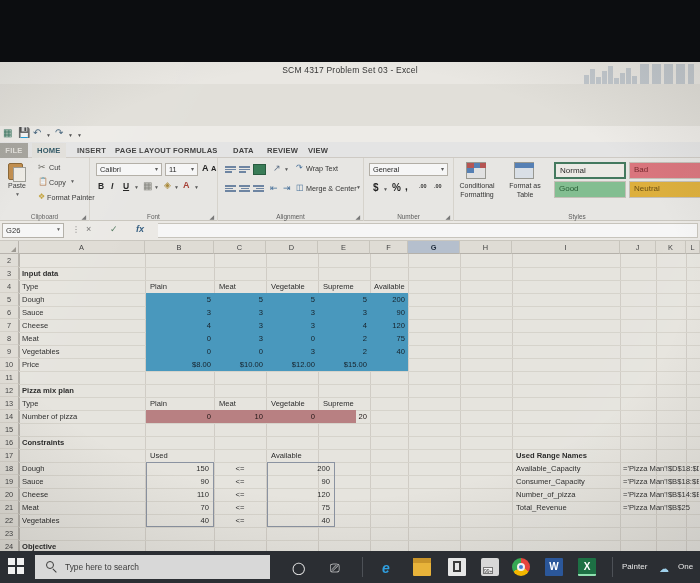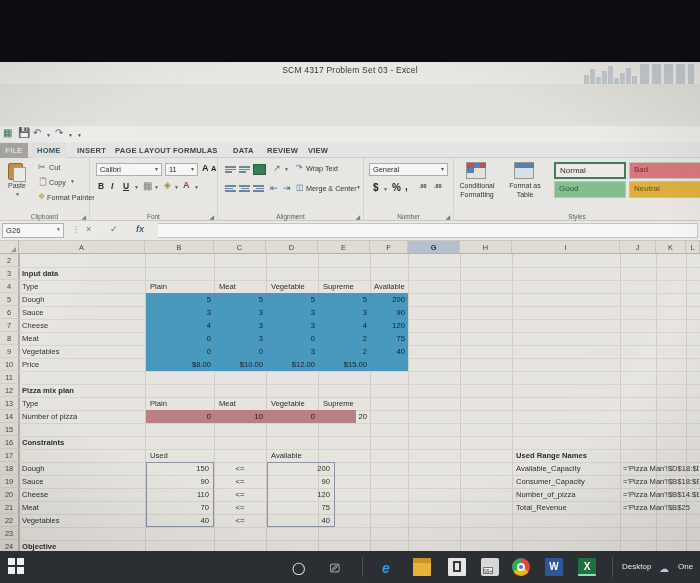--- a/index.html
+++ b/index.html
@@ -463,36 +463,40 @@
   <div id="glare"></div>
   <div id="vign"></div>
 
   <div class="tbar">
     <div class="winbtn">
       <i style="left:0;top:0"></i>
         <i style="left:9px;top:0"></i>
         <i style="left:0;top:9px"></i>
         <i style="left:9px;top:9px"></i>
     </div>
+    <div class="srch">
+      <span class="mag"></span>
+      <span class="ph">Type here to search</span>
+    </div>
     <span style="position:absolute;left:292px;top:10px;font-size:12px;color:#e9e9e9">◯</span>
     <span style="position:absolute;left:330px;top:10px;font-size:12px;color:#e9e9e9">⎚</span>
     <div class="tbsep" style="left:362px"></div>
     <span style="position:absolute;left:382px;top:9px;font-size:14px;color:#2f9fe0;font-weight:bold;font-style:italic">e</span>
     <div class="tbicon" style="left:413px;background:#e8b33a;border-radius:1px">
       <div style="position:absolute;left:0;top:0;width:18px;height:5px;background:#c9942a"></div>
     </div>
     <div class="tbicon" style="left:448px;background:#e6e6e6;border-radius:1px">
       <div style="position:absolute;left:5px;top:3px;width:8px;height:11px;border:2px solid #3a3a3a"></div>
     </div>
     <div class="tbicon" style="left:481px;background:#d8d8d8;border-radius:2px">
       <div style="position:absolute;left:2px;top:9px;width:10px;height:7px;background:#f4f4f4;border:1px solid #777;font-size:5px;color:#333;text-align:center">99+</div>
     </div>
     <div class="tbicon" style="left:512px;border-radius:50%;background:conic-gradient(#e5463c 0 33%, #f2b600 0 66%, #35a853 0 100%)">
       <div style="position:absolute;left:5px;top:5px;width:8px;height:8px;border-radius:50%;background:#3f7fd0;border:2px solid #f2f2f2"></div>
     </div>
     <div class="tbicon" style="left:545px;background:#2b579a;border-radius:1px;color:#fff;font-size:10px;font-weight:bold;text-align:center;padding-top:3px">W</div>
     <div class="tbicon" style="left:578px;background:#1d7044;border-radius:1px;color:#fff;font-size:10px;font-weight:bold;text-align:center;padding-top:3px;border-bottom:2px solid #8fe0b0">X</div>
     <div class="tbsep" style="left:612px"></div>
-    <span class="tbtxt" style="left:622px">Desktop</span>
+    <span class="tbtxt" style="left:622px">Painter</span>
     <span style="position:absolute;left:659px;top:12px;font-size:10px;color:#9fd0ea">☁</span>
     <span class="tbtxt" style="left:678px">One</span>
   </div>
 </div>
 
 </body></html>

